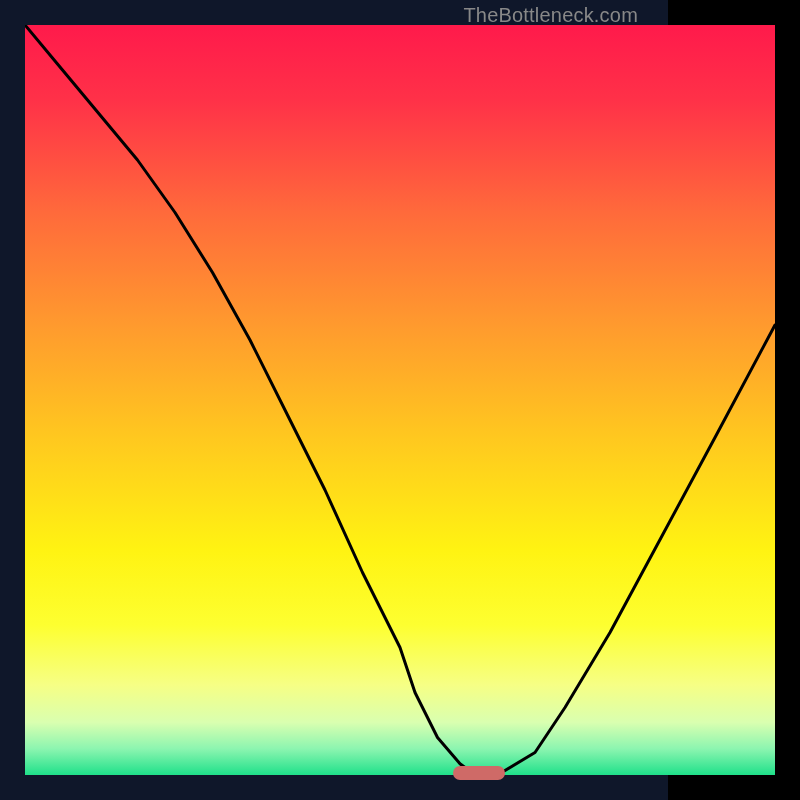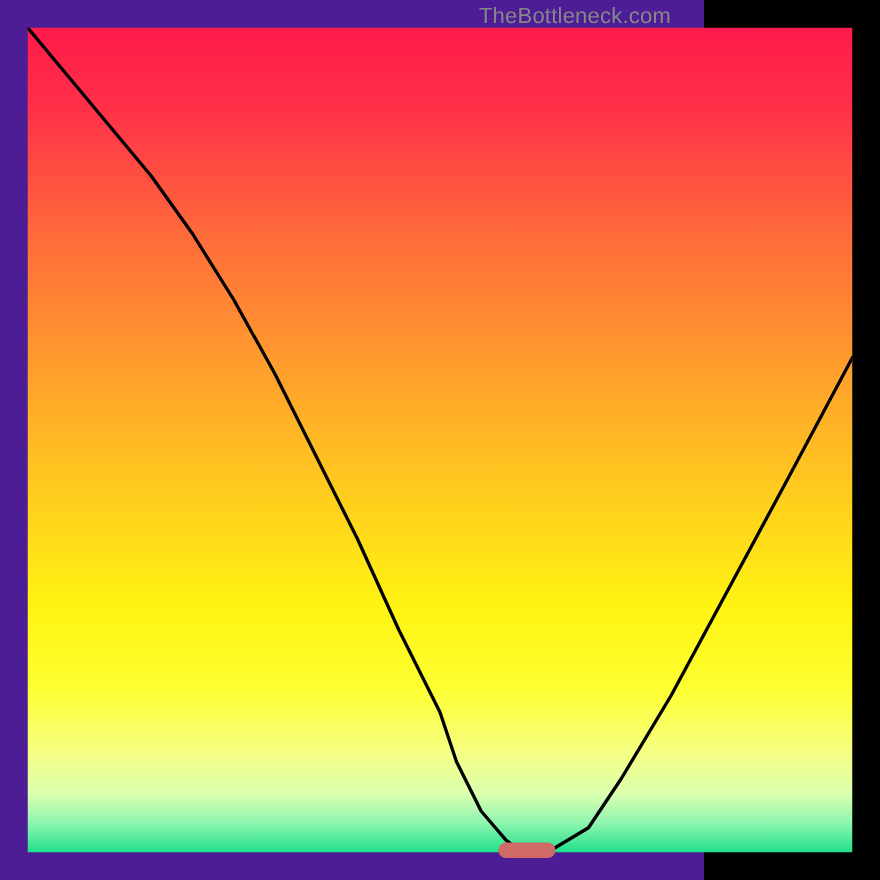--- a/index.html
+++ b/index.html
@@ -7,21 +7,22 @@
     padding: 0;
     width: 800px;
     height: 800px;
     background: #000;
     overflow: hidden;
   }
   .frame {
     position: relative;
     width: 640px;
     height: 800px;
-    background: #4c1d95;
+    background: #0f172a;
+    padding-left: 28px;
   }
   .plot-area {
     position: absolute;
     left: 25px;
     top: 25px;
     width: 750px;
     height: 750px;
   }
   .gradient-bg {
     position: absolute;

